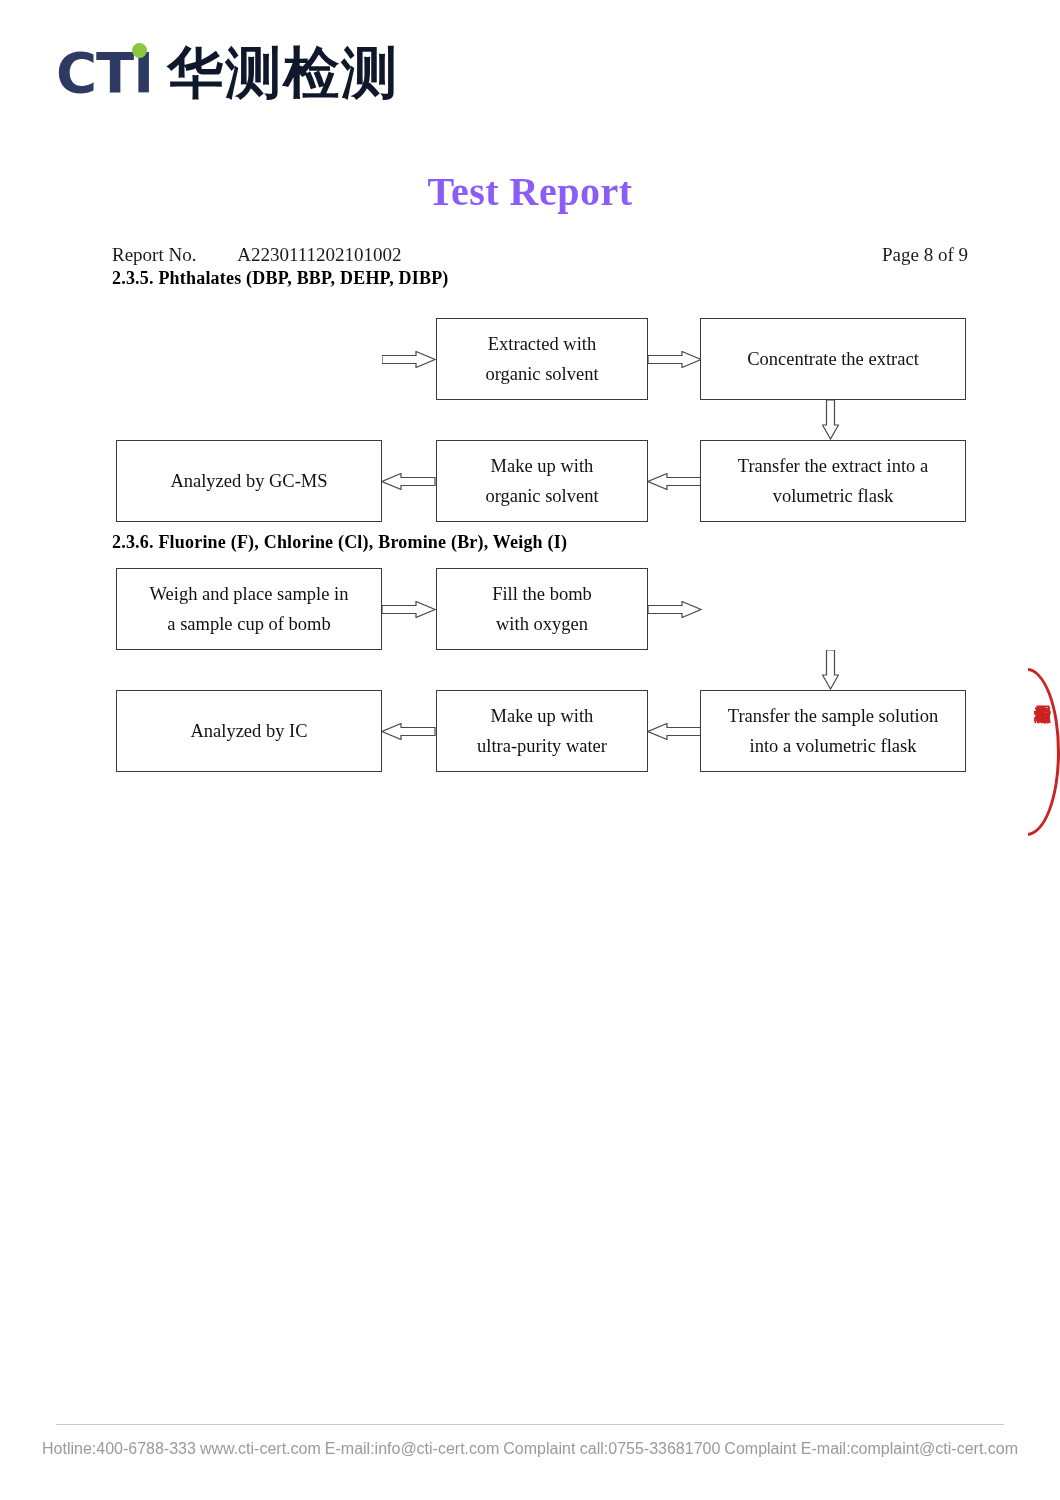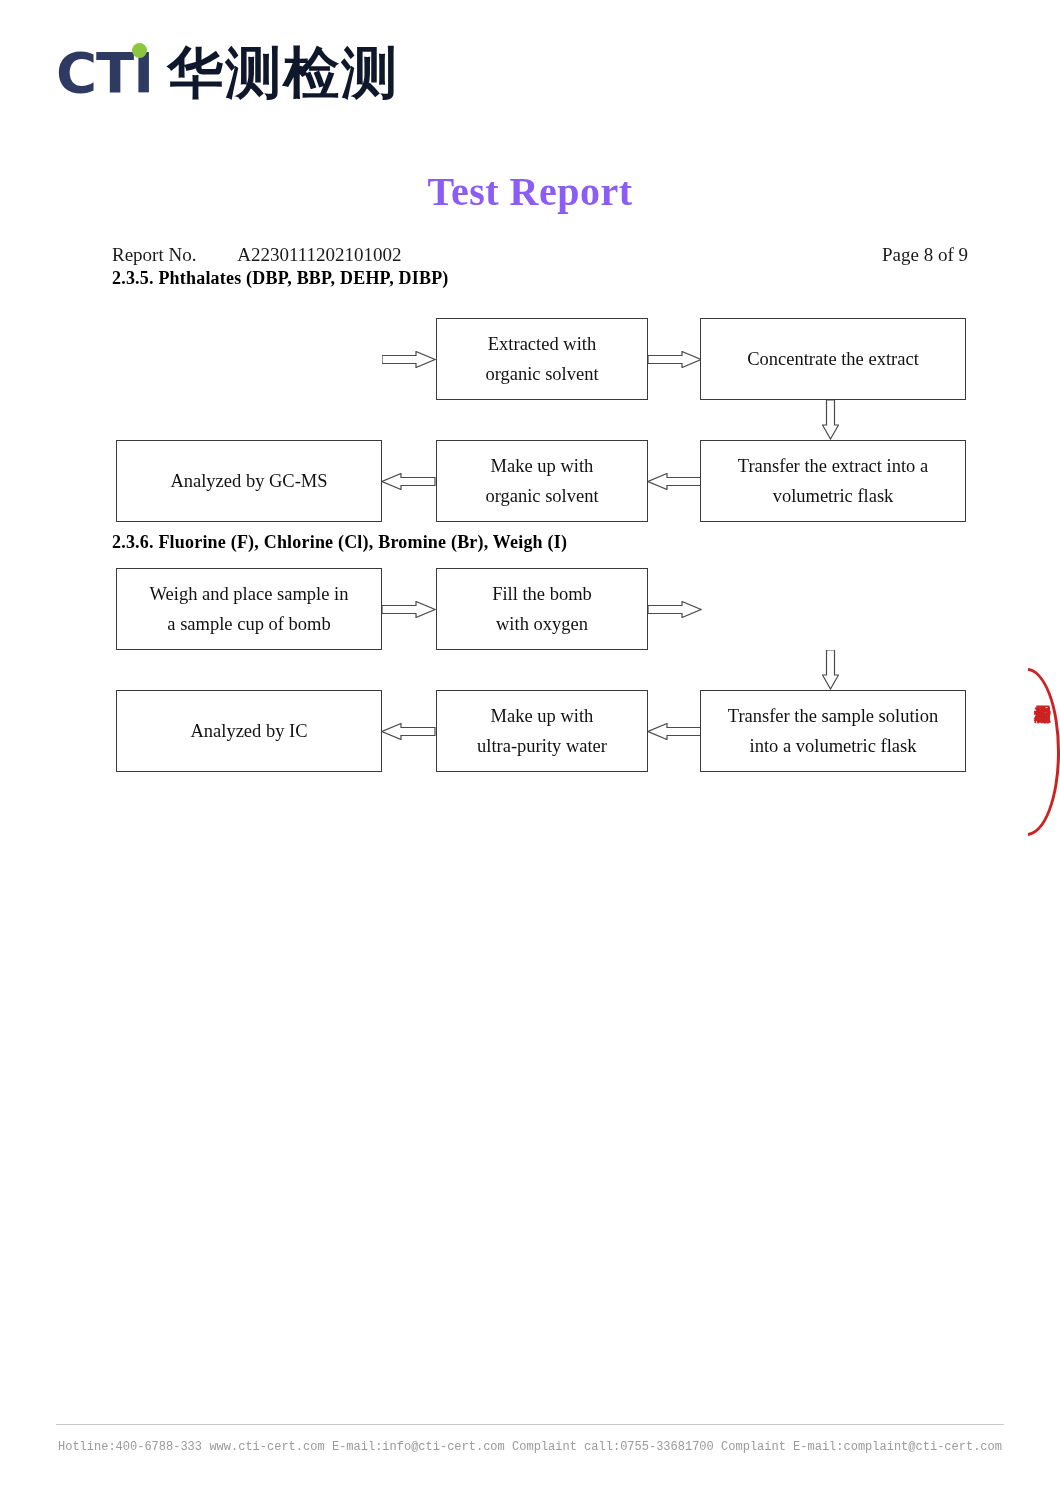--- a/index.html
+++ b/index.html
@@ -201,23 +201,23 @@
     width: 948px;
   }
   #footer .rule {
     height: 1px;
     background: #c9c9c9;
     width: 100%;
   }
   #footer .finfo {
     margin-top: 15px;
     display: flex;
-    justify-content: space-between;
-    font-family: Liberation Mono, monospace;
-    font-size: 12px;
+    justify-content: center;
+    font-family: Liberation Sans, sans-serif;
+    font-size: 16px;
     color: #9a9a9a;
     white-space: nowrap;
   }
   #footer .finfo span { padding: 0 2px; }
 </style>
 </head>
 <body>
 
 <div id="logo">
   <div class="logo-cti">

